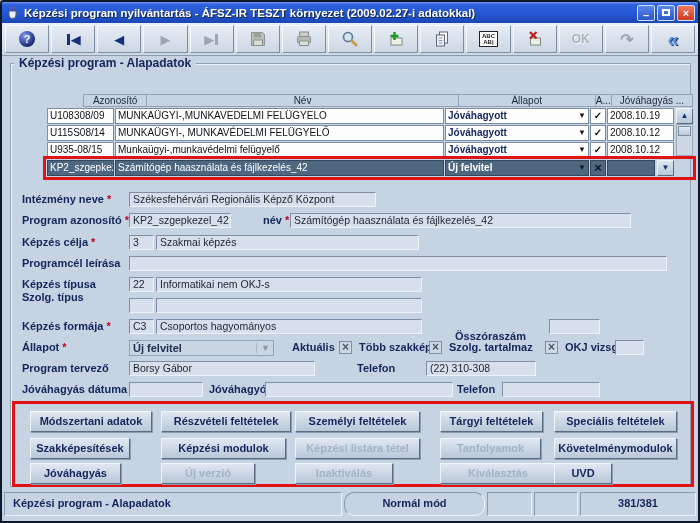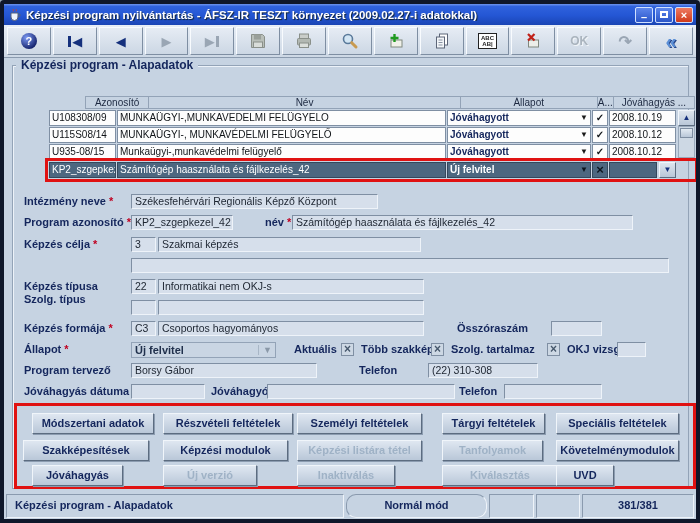--- a/index.html
+++ b/index.html
@@ -1,17 +1,17 @@
 <!DOCTYPE html>
 <html><head>
 <meta charset="utf-8">
 <style>
   html,body{margin:0;padding:0;background:#9aa8b8;font-family:"Liberation Sans",sans-serif;}
   *{box-sizing:border-box;}
-  .window{position:relative;width:700px;height:523px;border:4px solid #0f172a;border-radius:4px 4px 0 0;background:#c6d3e2;overflow:hidden;}
+  .window{position:relative;width:700px;height:523px;border:2px solid #0f172a;border-radius:4px 4px 0 0;background:#c6d3e2;overflow:hidden;}
   
   .titlebar{height:21px;display:flex;align-items:center;padding:0 3px;
     background:linear-gradient(180deg,#6f96ee 0%,#2f62dd 12%,#2456d4 55%,#1a45b4 100%);}
   .titlebar .appicon{width:14px;height:14px;margin:0 4px 0 1px;flex:0 0 auto;}
   .titlebar .ttext{flex:1;color:#fff;font-weight:bold;font-size:11.5px;white-space:nowrap;overflow:hidden;text-shadow:1px 1px 1px #123;}
   .wbtn{width:18px;height:16px;margin-left:2px;border:1px solid #cfe0ff;border-radius:2px;color:#fff;
     font-size:11px;font-weight:bold;line-height:14px;text-align:center;flex:0 0 auto;
     background:linear-gradient(180deg,#5d86ec,#2b56c8);}
   .wbtn.close{background:linear-gradient(180deg,#ef7b62,#cf3a1b);}
   .wbtn.min span{display:block;margin-top:5px;line-height:8px;}
@@ -252,34 +252,35 @@
 
     <div class="lbl" style="left:20px;top:157px"><span>Program azonosító</span> <span class="req">*</span></div>
     <div class="fld" style="left:127px;top:157px;width:102px">KP2_szgepkezel_42</div>
     <div class="lbl" style="left:261px;top:157px"><span>név</span> <span class="req">*</span></div>
     <div class="fld" style="left:288px;top:157px;width:341px">Számítógép haasználata és fájlkezelés_42</div>
 
     <div class="lbl" style="left:20px;top:179px"><span>Képzés célja</span> <span class="req">*</span></div>
     <div class="fld" style="left:127px;top:179px;width:25px">3</div>
     <div class="fld" style="left:154px;top:179px;width:263px">Szakmai képzés</div>
 
+    <div class="lbl" style="left:20px;top:200px">Programcél leírása</div>
     <div class="fld" style="left:127px;top:200px;width:538px"></div>
 
     <div class="lbl" style="left:20px;top:221px">Képzés típusa</div>
     <div class="fld" style="left:127px;top:221px;width:25px">22</div>
     <div class="fld" style="left:154px;top:221px;width:266px">Informatikai nem OKJ-s</div>
 
     <div class="lbl" style="left:20px;top:234px">Szolg. típus</div>
     <div class="fld" style="left:127px;top:242px;width:25px"></div>
     <div class="fld" style="left:154px;top:242px;width:266px"></div>
 
     <div class="lbl" style="left:20px;top:263px"><span>Képzés formája</span> <span class="req">*</span></div>
     <div class="fld" style="left:127px;top:263px;width:25px">C3</div>
     <div class="fld" style="left:154px;top:263px;width:266px">Csoportos hagyományos</div>
-    <div class="lbl" style="left:453px;top:263px">Összóraszám</div>
+    <div class="lbl" style="left:453px;top:273px">Összóraszám</div>
     <div class="fld" style="left:547px;top:263px;width:51px"></div>
 
     <div class="lbl" style="left:20px;top:284px"><span>Állapot</span> <span class="req">*</span></div>
     <div class="combo" style="left:127px;top:284px;width:145px">
         <span>Új felvitel</span>
         <span class="dd">▼</span>
       </div>
     <div class="lbl" style="left:290px;top:284px">Aktuális</div>
     <div class="xbox" style="left:337px;top:284px">×</div>
     <div class="lbl" style="left:357px;top:284px">Több szakkép.</div>
@@ -301,21 +302,21 @@
     <div class="lbl" style="left:455px;top:326px">Telefon</div>
     <div class="fld" style="left:500px;top:326px;width:98px"></div>
 
     <div class="redpanel">
       <div class="abtn" style="left:15px;top:7px;width:122px">Módszertani adatok</div>
       <div class="abtn" style="left:146px;top:7px;width:130px">Részvételi feltételek</div>
       <div class="abtn" style="left:280px;top:7px;width:125px">Személyi feltételek</div>
       <div class="abtn" style="left:425px;top:7px;width:103px">Tárgyi feltételek</div>
       <div class="abtn" style="left:539px;top:7px;width:123px">Speciális feltételek</div>
 
-      <div class="abtn" style="left:6px;top:34px;width:126px">Szakképesítések</div>
+      <div class="abtn" style="left:15px;top:34px;width:100px">Szakképesítések</div>
       <div class="abtn" style="left:146px;top:34px;width:125px">Képzési modulok</div>
       <div class="abtn dis" style="left:280px;top:34px;width:125px">Képzési listára tétel</div>
       <div class="abtn dis" style="left:425px;top:34px;width:101px">Tanfolyamok</div>
       <div class="abtn" style="left:539px;top:34px;width:123px">Követelménymodulok</div>
 
       <div class="abtn" style="left:15px;top:59px;width:91px">Jóváhagyás</div>
       <div class="abtn dis" style="left:146px;top:59px;width:94px">Új verzió</div>
       <div class="abtn dis" style="left:280px;top:59px;width:98px">Inaktiválás</div>
       <div class="abtn dis" style="left:425px;top:59px;width:116px">Kiválasztás</div>
       <div class="abtn" style="left:539px;top:59px;width:58px">UVD</div>

